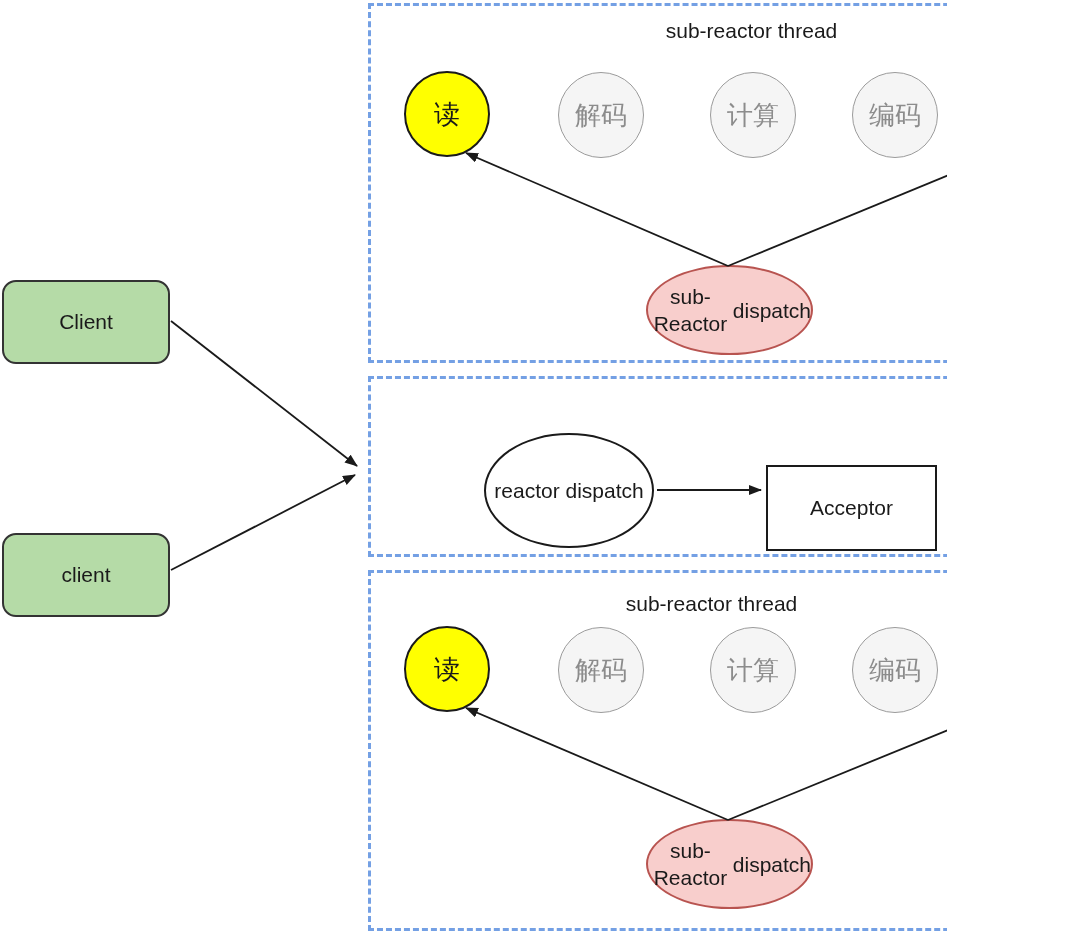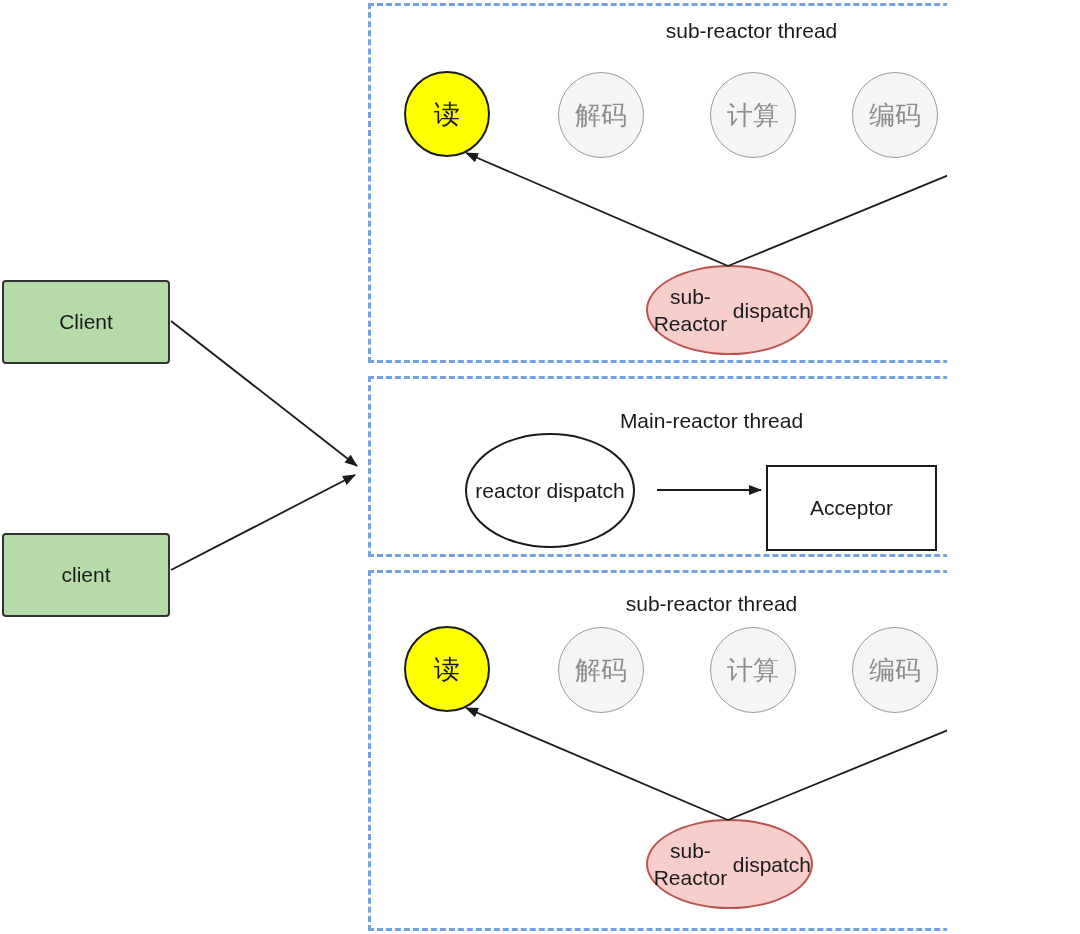--- a/index.html
+++ b/index.html
@@ -57,21 +57,21 @@
     display:flex;flex-direction:row;align-items:center;justify-content:center;
     font-size:21px;line-height:27px;
     color:var(--text);
     text-align:center;
   }
   #pink-top   {left:646px; top:265px;}
   #pink-bottom{left:646px; top:819px;}
 
   .white-ellipse{
     position:absolute;
-    left:465px; top:433px;
+    left:484px; top:433px;
     width:170px;height:115px;
     border-radius:50%;
     background:var(--bg);
     border:2px solid var(--dark_border);
     box-sizing:border-box;
     display:flex;align-items:center;justify-content:center;
     font-size:21px;
     white-space:nowrap;
   }
 
@@ -86,21 +86,21 @@
     font-size:21px;
     margin-top:16px;
   }
 
   .client-pill{
     position:absolute;
     left:2px;
     width:168px;height:84px;
     background:var(--green_fill);
     border:2px solid var(--green_border);
-    border-radius:4px;
+    border-radius:14px;
     box-sizing:border-box;
     display:flex;align-items:center;justify-content:center;
     font-size:21px;
     color:var(--text);
   }
   #client-top   {top:280px;}
   #client-bottom{top:533px;}
 
   #arrow-layer{
     position:absolute;left:0;top:0;width:1080px;height:934px;
@@ -115,21 +115,20 @@
 </head>
 <body>
 
 <div id="canvas">
 
   <div class="dashed-box" id="box-sub-top"></div>
   <div class="dashed-box" id="box-main"></div>
   <div class="dashed-box" id="box-sub-bottom"></div>
 
   <div class="box-title" id="title-sub-top">sub-reactor thread</div>
-  <div class="box-title" id="title-main">Main-reactor thread</div>
   <div class="box-title" id="title-sub-bottom">sub-reactor thread</div>
 
   <div class="circle hot" style="left:404px;top:71px;">读</div>
   <div class="circle cold" style="left:558px;top:72px;">解码</div>
   <div class="circle cold" style="left:710px;top:72px;">计算</div>
   <div class="circle cold" style="left:852px;top:72px;">编码</div>
   <div class="circle hot" style="left:970px;top:71px;">发送</div>
 
   <div class="pink-ellipse" id="pink-top">
     <span>sub-Reactor</span>

